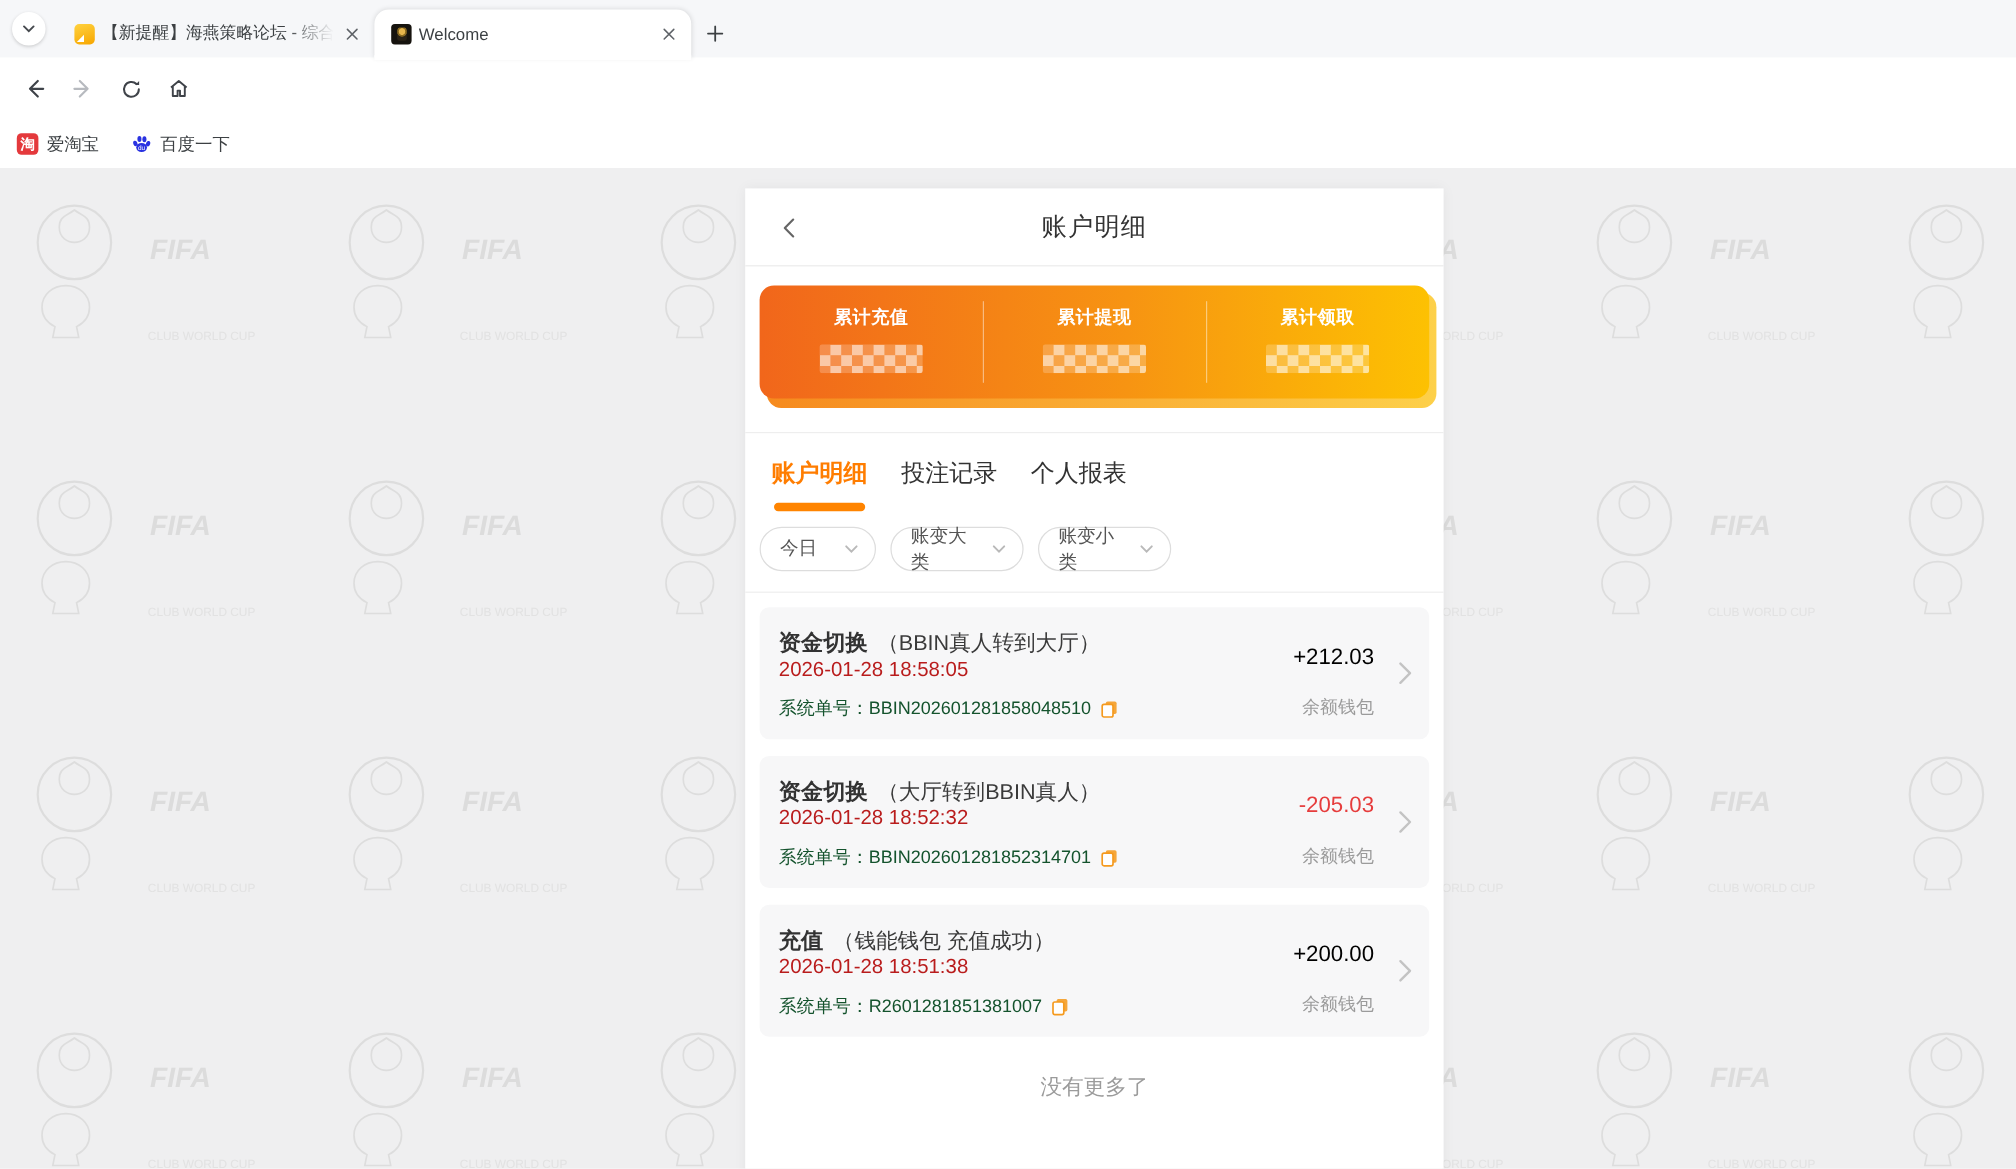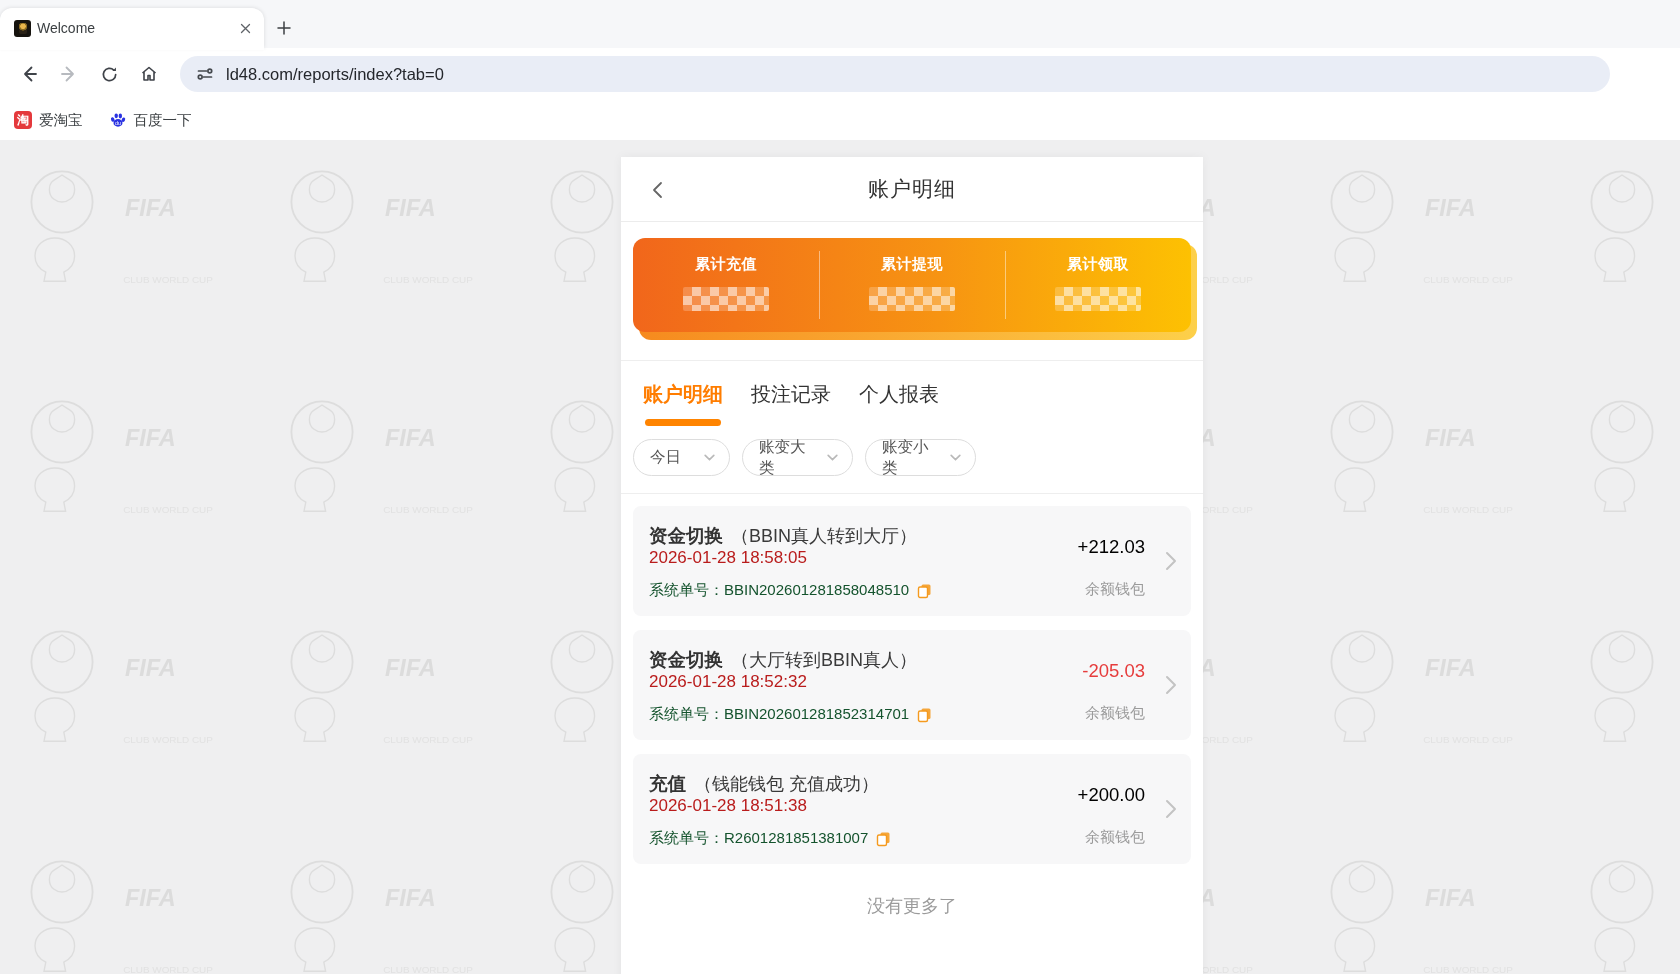--- a/index.html
+++ b/index.html
@@ -85,20 +85,29 @@
 </head>
 <body>
 
 <div class="tabstrip">
   <div class="tab-search">
     <svg width="12" height="12" viewBox="0 0 12 12">
         <path d="M2 4l4 4 4-4" fill="none" stroke="currentColor" stroke-width="1.6" stroke-linecap="round"></path>
       </svg>
   </div>
 
+  <div class="tab first">
+    <span class="favicon1"></span>
+    <span class="title fade">【新提醒】海燕策略论坛 - 综合</span>
+    <span class="tab-close">
+      <svg width="11" height="11" viewBox="0 0 11 11">
+          <path d="M1.5 1.5l8 8M9.5 1.5l-8 8" stroke="currentColor" stroke-width="1.3" stroke-linecap="round"></path>
+        </svg>
+    </span>
+  </div>
 
   <div class="tab active">
     <span class="favicon2"></span>
     <span class="title">Welcome</span>
     <span class="tab-close">
       <svg width="11" height="11" viewBox="0 0 11 11">
           <path d="M1.5 1.5l8 8M9.5 1.5l-8 8" stroke="currentColor" stroke-width="1.3" stroke-linecap="round"></path>
         </svg>
     </span>
   </div>
@@ -124,31 +133,20 @@
   <div class="nav-btn">
     <svg width="19" height="19" viewBox="0 0 20 20">
         <path d="M16.5 10a6.5 6.5 0 1 1-2-4.7" fill="none" stroke="currentColor" stroke-width="1.8" stroke-linecap="round"></path>
         <path d="M16.8 2.6v3.6h-3.6z" fill="currentColor"></path>
       </svg>
   </div>
   <div class="nav-btn">
     <svg width="20" height="20" viewBox="0 0 20 20">
         <path d="M3.5 9L10 3.5 16.5 9M5 8v8h4v-4.5h2V16h4V8" fill="none" stroke="currentColor" stroke-width="1.6" stroke-linejoin="round"></path>
       </svg>
-  </div>
-  <div class="omnibox">
-    <svg width="18" height="18" viewBox="0 0 18 18">
-      <g stroke="#45494e" stroke-width="1.7" stroke-linecap="round">
-        <line x1="2.5" y1="6" x2="10.5" y2="6"></line>
-          <circle cx="13.8" cy="6" r="1.9" fill="none"></circle>
-        <line x1="15.5" y1="12" x2="7.5" y2="12"></line>
-          <circle cx="4.2" cy="12" r="1.9" fill="none"></circle>
-      </g>
-    </svg>
-    <span class="url">ld48.com/reports/index?tab=0</span>
   </div>
 </div>
 
 <div class="bookmarks">
   <div class="bm">
     <span class="bm-icon-tao">淘</span>
     <span>爱淘宝</span>
   </div>
   <div class="bm">
     <span class="paw">

